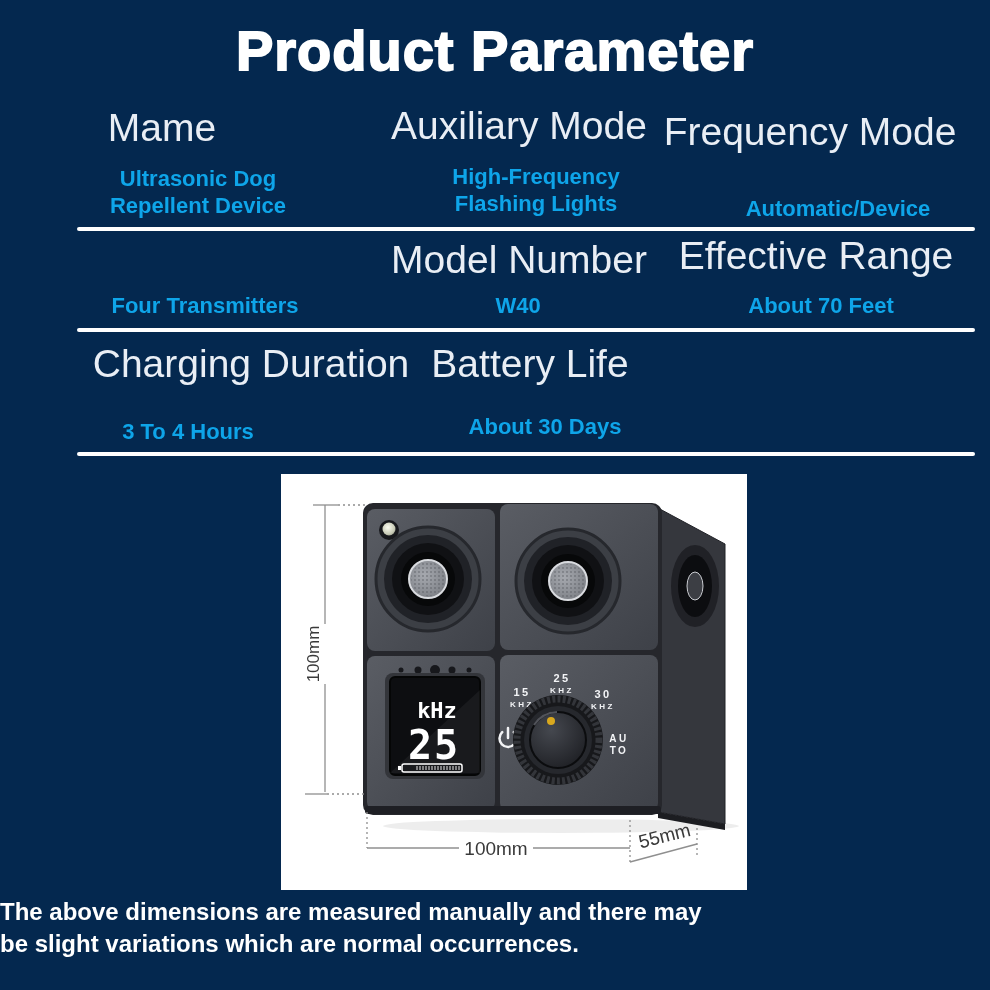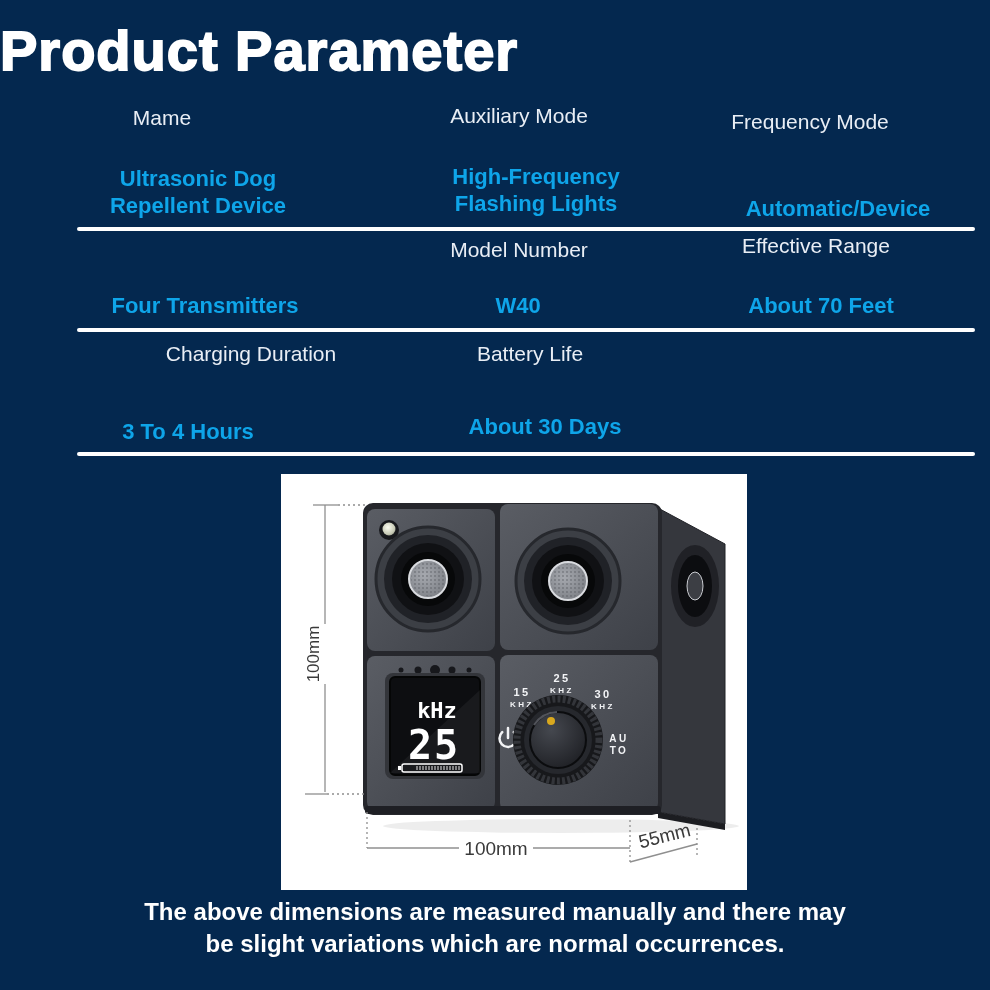--- a/index.html
+++ b/index.html
@@ -1,25 +1,25 @@
 <!DOCTYPE html>
 <html><head>
 <meta charset="utf-8">
 <style>
   html,body{margin:0;padding:0;}
   body{width:990px;height:990px;position:relative;overflow:hidden;
        background:#04284F;font-family:"Liberation Sans",sans-serif;}
   #stage{position:absolute;inset:0;width:990px;height:990px;}
 
-  .page-title{position:absolute;left:0;top:18px;width:990px;
+  .page-title{position:absolute;left:0;top:18px;width:990px;text-align:center;
       color:#ffffff;font-size:56px;font-weight:bold;letter-spacing:1px;
       -webkit-text-stroke:1.8px #ffffff;}
 
   .spec-label{position:absolute;transform:translateX(-50%);white-space:nowrap;
-      color:#e9eef5;font-size:21px;font-weight:normal;}
+      color:#e9eef5;font-size:39px;font-weight:normal;}
   .l1{left:162px;top:106px}
   .l2{left:519px;top:104px}
   .l3{left:810px;top:110px}
   .l4{left:218px;top:238px}
   .l5{left:519px;top:238px}
   .l6{left:816px;top:234px}
   .l7{left:251px;top:342px}
   .l8{left:530px;top:342px}
 
   .spec-value{position:absolute;transform:translateX(-50%);color:#0ea5e9;
@@ -32,21 +32,21 @@
   .v6{left:821px;top:293px;white-space:nowrap}
   .v7{left:188px;top:419px;white-space:nowrap}
   .v8{left:545px;top:414px;white-space:nowrap}
 
   .rule{position:absolute;left:77px;width:898px;height:4px;background:#ffffff;border-radius:2px;}
   .r1{top:227px}.r2{top:328px}.r3{top:452px}
 
   .figure{position:absolute;left:281px;top:474px;width:466px;height:416px;background:#ffffff;}
   .figure svg{position:absolute;inset:0;}
 
-  .note{position:absolute;left:0;top:896px;width:990px;text-align:center;
+  .note{position:absolute;left:0;top:896px;width:990px;
       color:#ffffff;font-size:24px;font-weight:bold;line-height:1.33;}
 
   .lcd{font-family:"DejaVu Sans Mono",monospace;font-weight:bold;fill:#ffffff;}
   .knob-label{font-family:"Liberation Sans",sans-serif;font-weight:bold;fill:#f3f4f6;letter-spacing:2.5px;}
   .dim-text{font-family:"Liberation Sans",sans-serif;fill:#3a3a3a;}
   .dim-line{stroke:#8f8f8f;stroke-width:1.3;fill:none;}
   .dim-dash{stroke:#8f8f8f;stroke-width:1.3;fill:none;stroke-dasharray:2 3;}
 </style>
 </head>
 <body>

